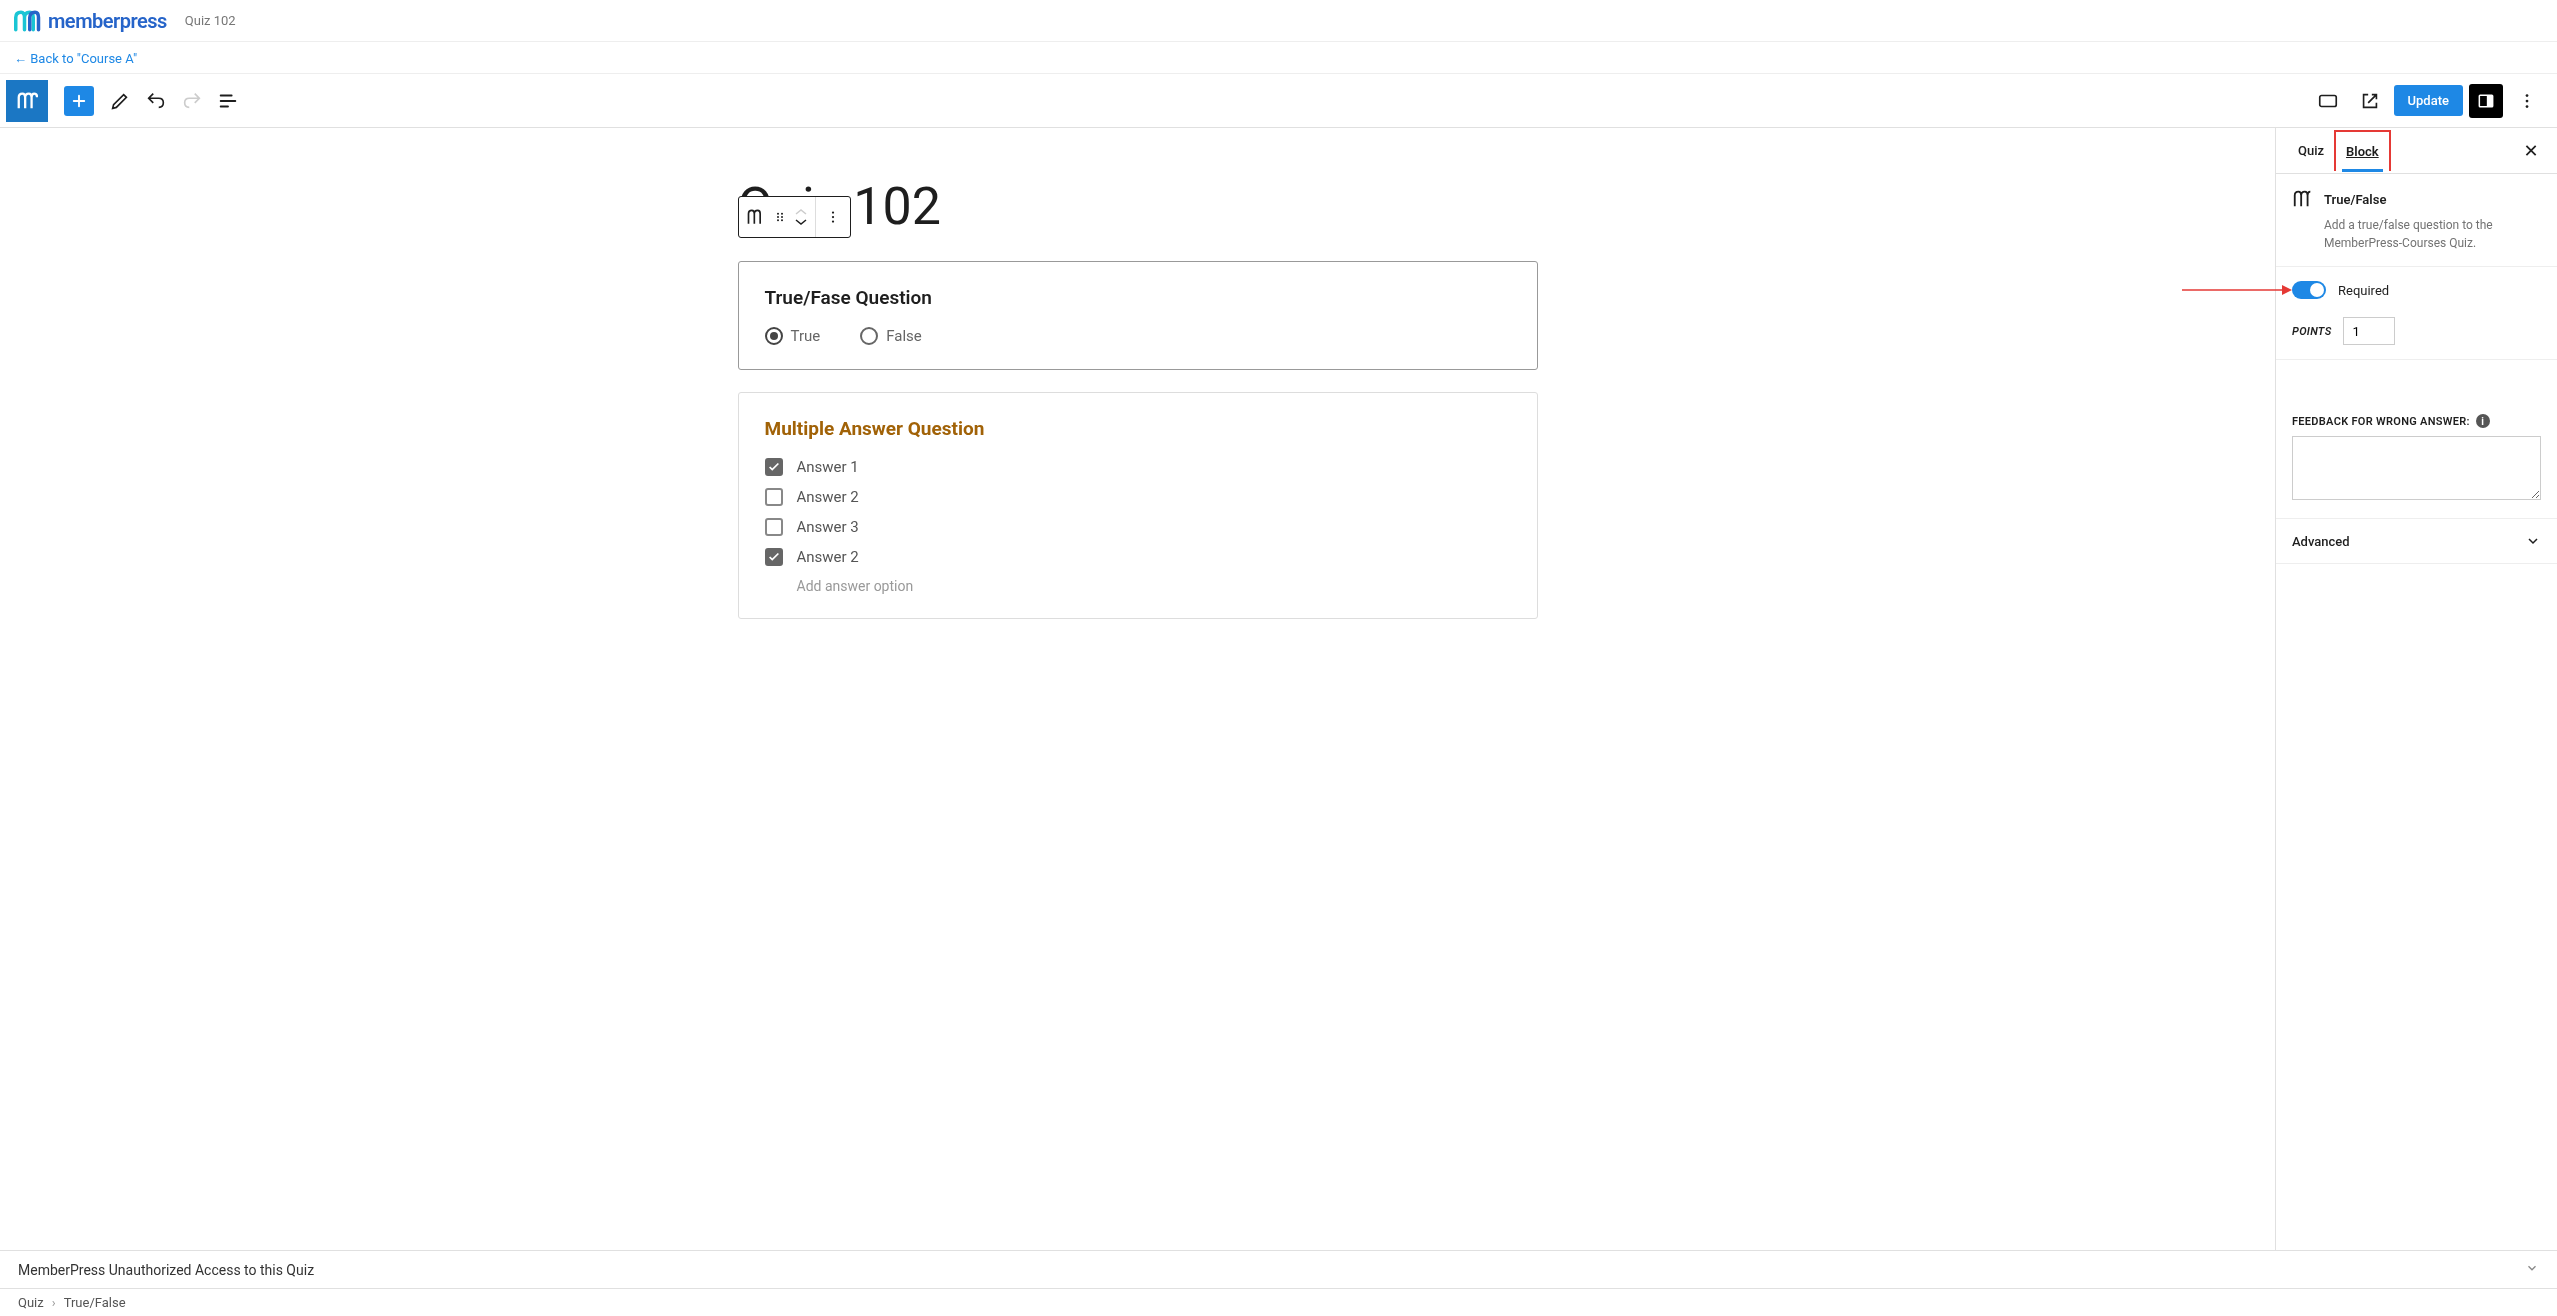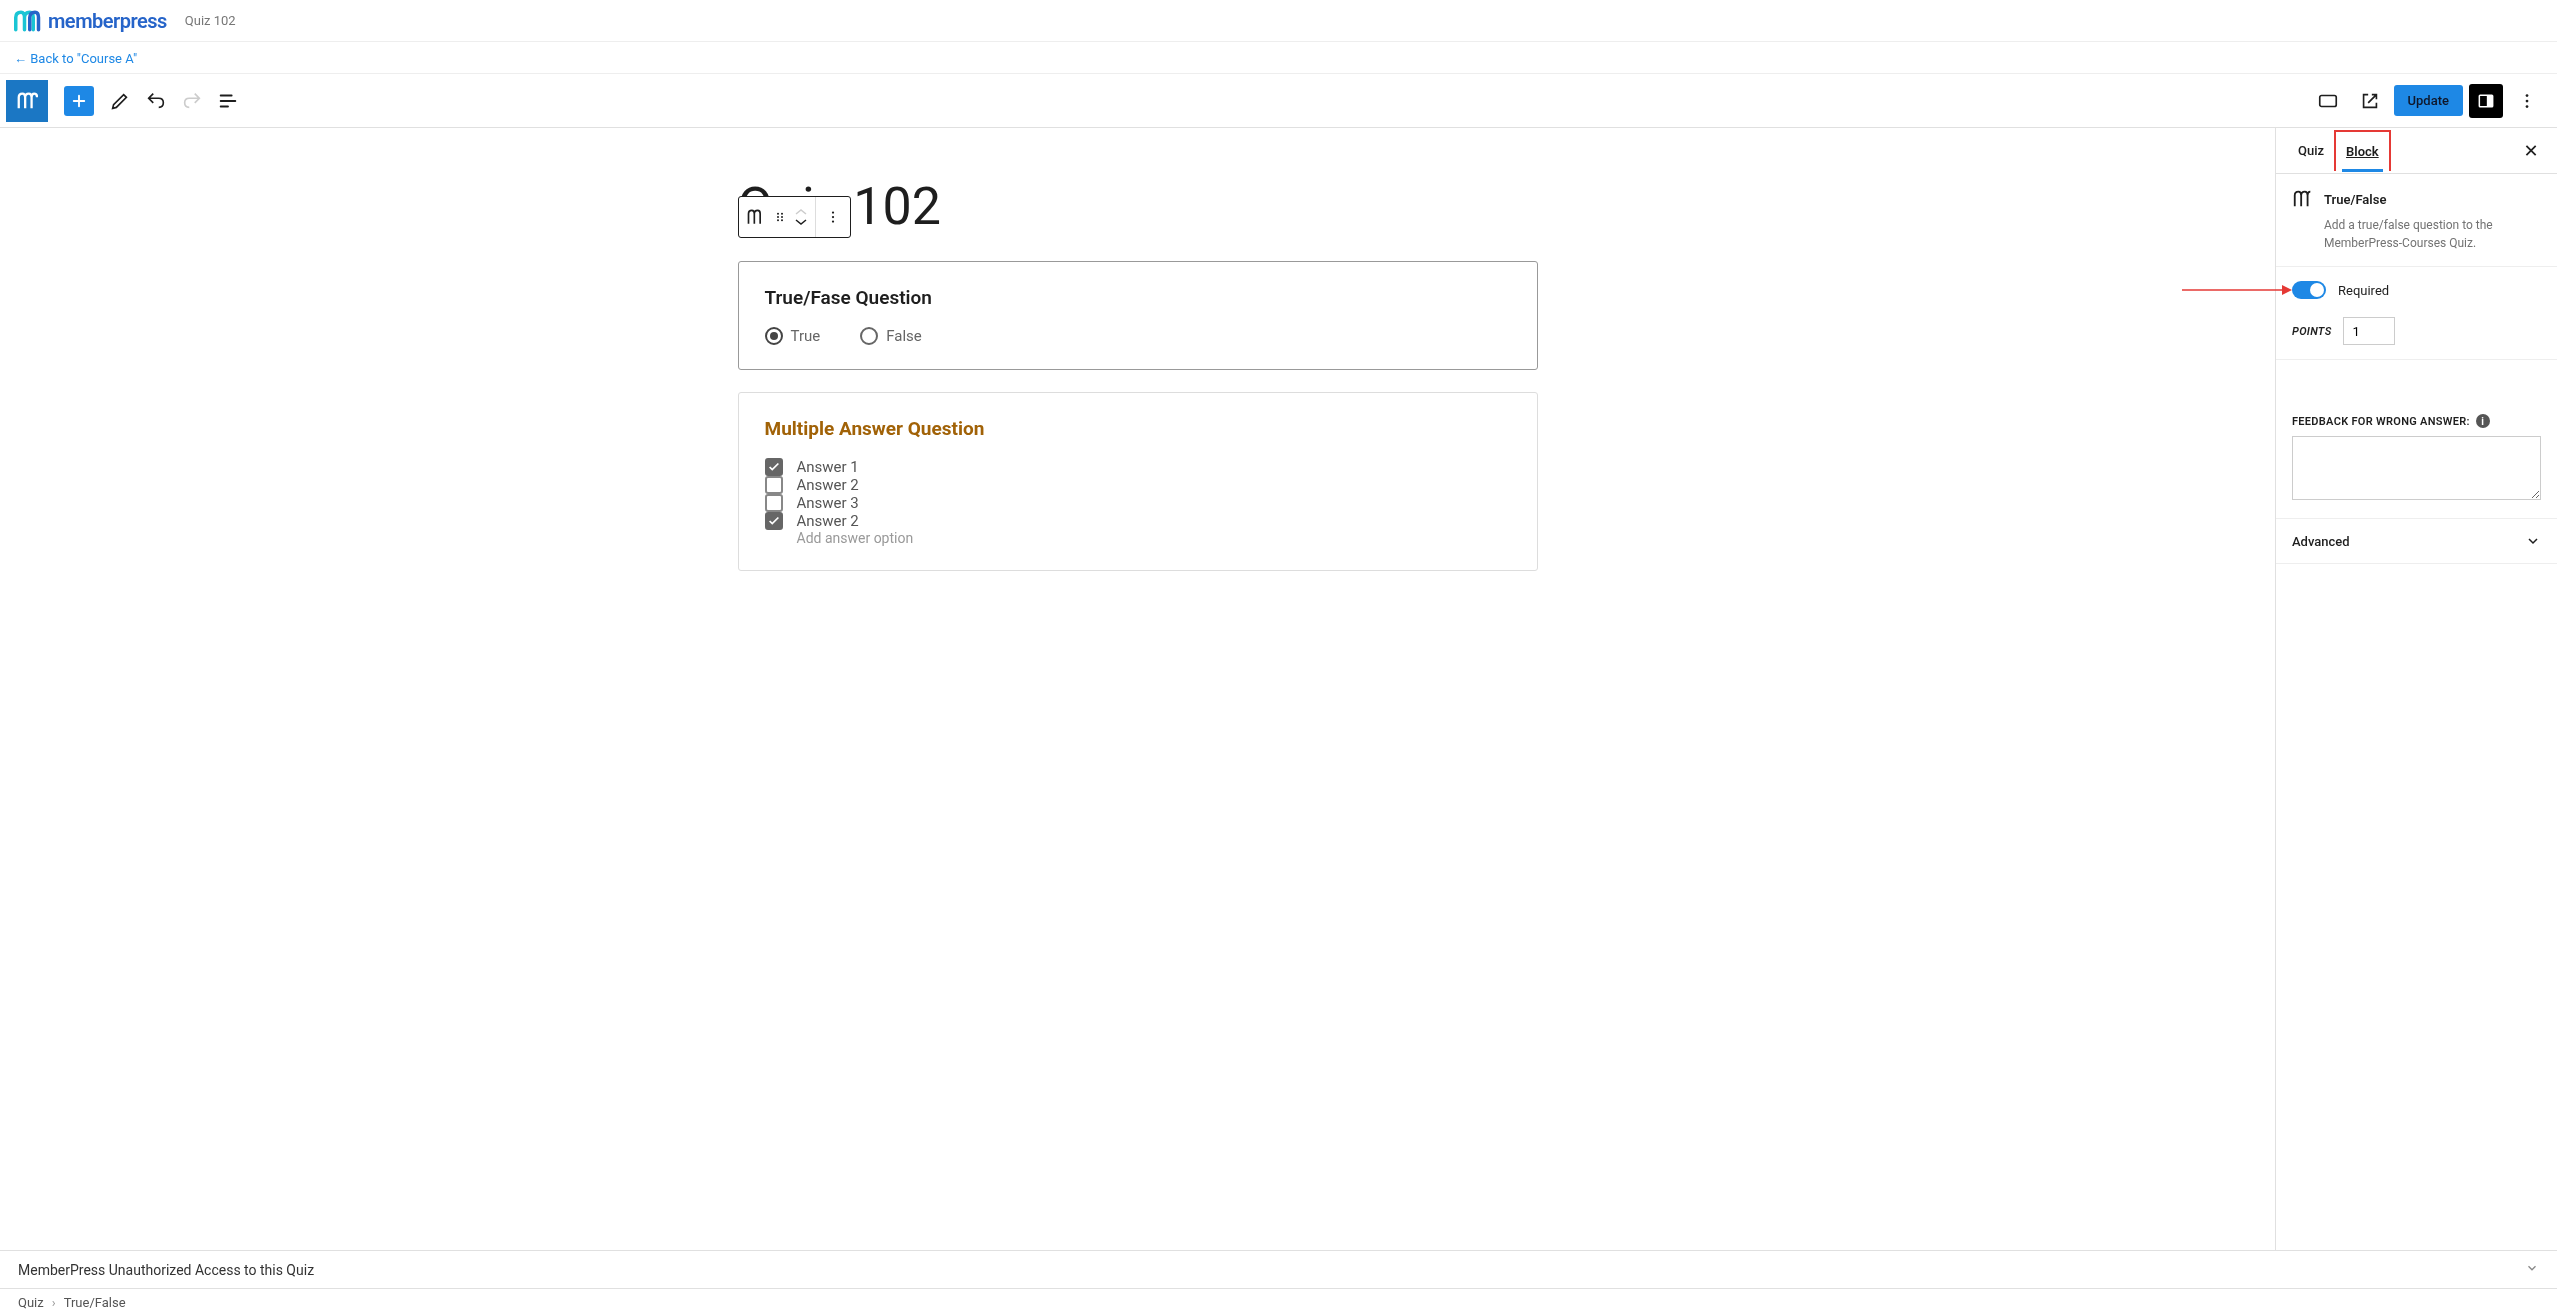--- a/index.html
+++ b/index.html
@@ -17,21 +17,21 @@
 
 .editor-toolbar { display: flex; align-items: center; justify-content: space-between; padding: 0 6px; height: 54px; border-bottom: 1px solid #e0e0e0; }
 .toolbar-left { display: flex; align-items: center; gap: 0; }
 .toolbar-right { display: flex; align-items: center; gap: 6px; padding-right: 6px; }
 .m-square { width: 42px; height: 42px; background: #1b77c4; color: #fff; display: flex; align-items: center; justify-content: center; font-size: 20px; font-weight: bold; margin-right: 16px; }
 .add-button { width: 30px; height: 30px; background: #1e88e5; color: #fff; border: none; border-radius: 3px; display: flex; align-items: center; justify-content: center; cursor: pointer; margin-right: 8px; }
 .add-button svg { width: 18px; height: 18px; }
 .icon-btn { width: 36px; height: 36px; background: transparent; border: none; display: flex; align-items: center; justify-content: center; cursor: pointer; border-radius: 3px; color: #1e1e1e; }
 .icon-btn.disabled { color: #ccc; cursor: default; }
 .icon-btn svg { width: 22px; height: 22px; }
-.update-btn { background: #1e88e5; color: #0f172a; border: none; padding: 8px 14px; border-radius: 3px; font-size: 13px; cursor: pointer; font-weight: 500; }
+.update-btn { background: #1e88e5; color: #ffffff; border: none; padding: 8px 14px; border-radius: 3px; font-size: 13px; cursor: pointer; font-weight: 500; }
 .sidebar-toggle { width: 34px; height: 34px; background: #000; color: #fff; border: none; border-radius: 3px; display: flex; align-items: center; justify-content: center; cursor: pointer; }
 .sidebar-toggle svg { width: 20px; height: 20px; }
 
 
 .main-layout { display: flex; height: calc(100vh - 42px - 34px - 54px - 36px - 28px); }
 .editor-canvas { flex: 1; padding: 48px 0 0; overflow-y: auto; position: relative; }
 .canvas-inner { max-width: 800px; margin: 0 auto; }
 .quiz-title { font-size: 52px; font-weight: 400; color: #1e1e1e; margin-bottom: 24px; }
 
 
@@ -48,21 +48,21 @@
 .question-block.selected { border-color: #999; }
 .question-title { font-size: 19px; font-weight: 600; color: #1e1e1e; margin-bottom: 18px; }
 .question-title.muted { color: #a16207; font-weight: 700; }
 .radio-group { display: flex; gap: 40px; }
 .radio-item { display: flex; align-items: center; gap: 8px; cursor: pointer; }
 .radio-circle { width: 18px; height: 18px; border: 2px solid #666; border-radius: 50%; display: flex; align-items: center; justify-content: center; }
 .radio-circle.checked { border-color: #444; }
 .radio-circle.checked::after { content: ""; width: 8px; height: 8px; background: #444; border-radius: 50%; }
 .radio-label { font-size: 15px; color: #666; }
 
-.answer-list { display: flex; flex-direction: column; }
+.answer-list { display: flex; flex-direction: column; gap: 12px; }
 .answer-item { display: flex; align-items: center; gap: 14px; }
 .checkbox { width: 18px; height: 18px; border: 2px solid #888; border-radius: 3px; display: flex; align-items: center; justify-content: center; }
 .checkbox.checked { background: #666; border-color: #666; }
 .checkbox.checked svg { width: 14px; height: 14px; color: #fff; }
 .answer-label { font-size: 15px; color: #555; }
 .add-answer { color: #999; font-size: 14px; margin-left: 32px; cursor: pointer; }
 
 
 .right-sidebar { width: 282px; border-left: 1px solid #e0e0e0; background: #fff; display: flex; flex-direction: column; }
 .sidebar-tabs { display: flex; align-items: center; border-bottom: 1px solid #e0e0e0; padding: 0 12px; height: 46px; position: relative; }

